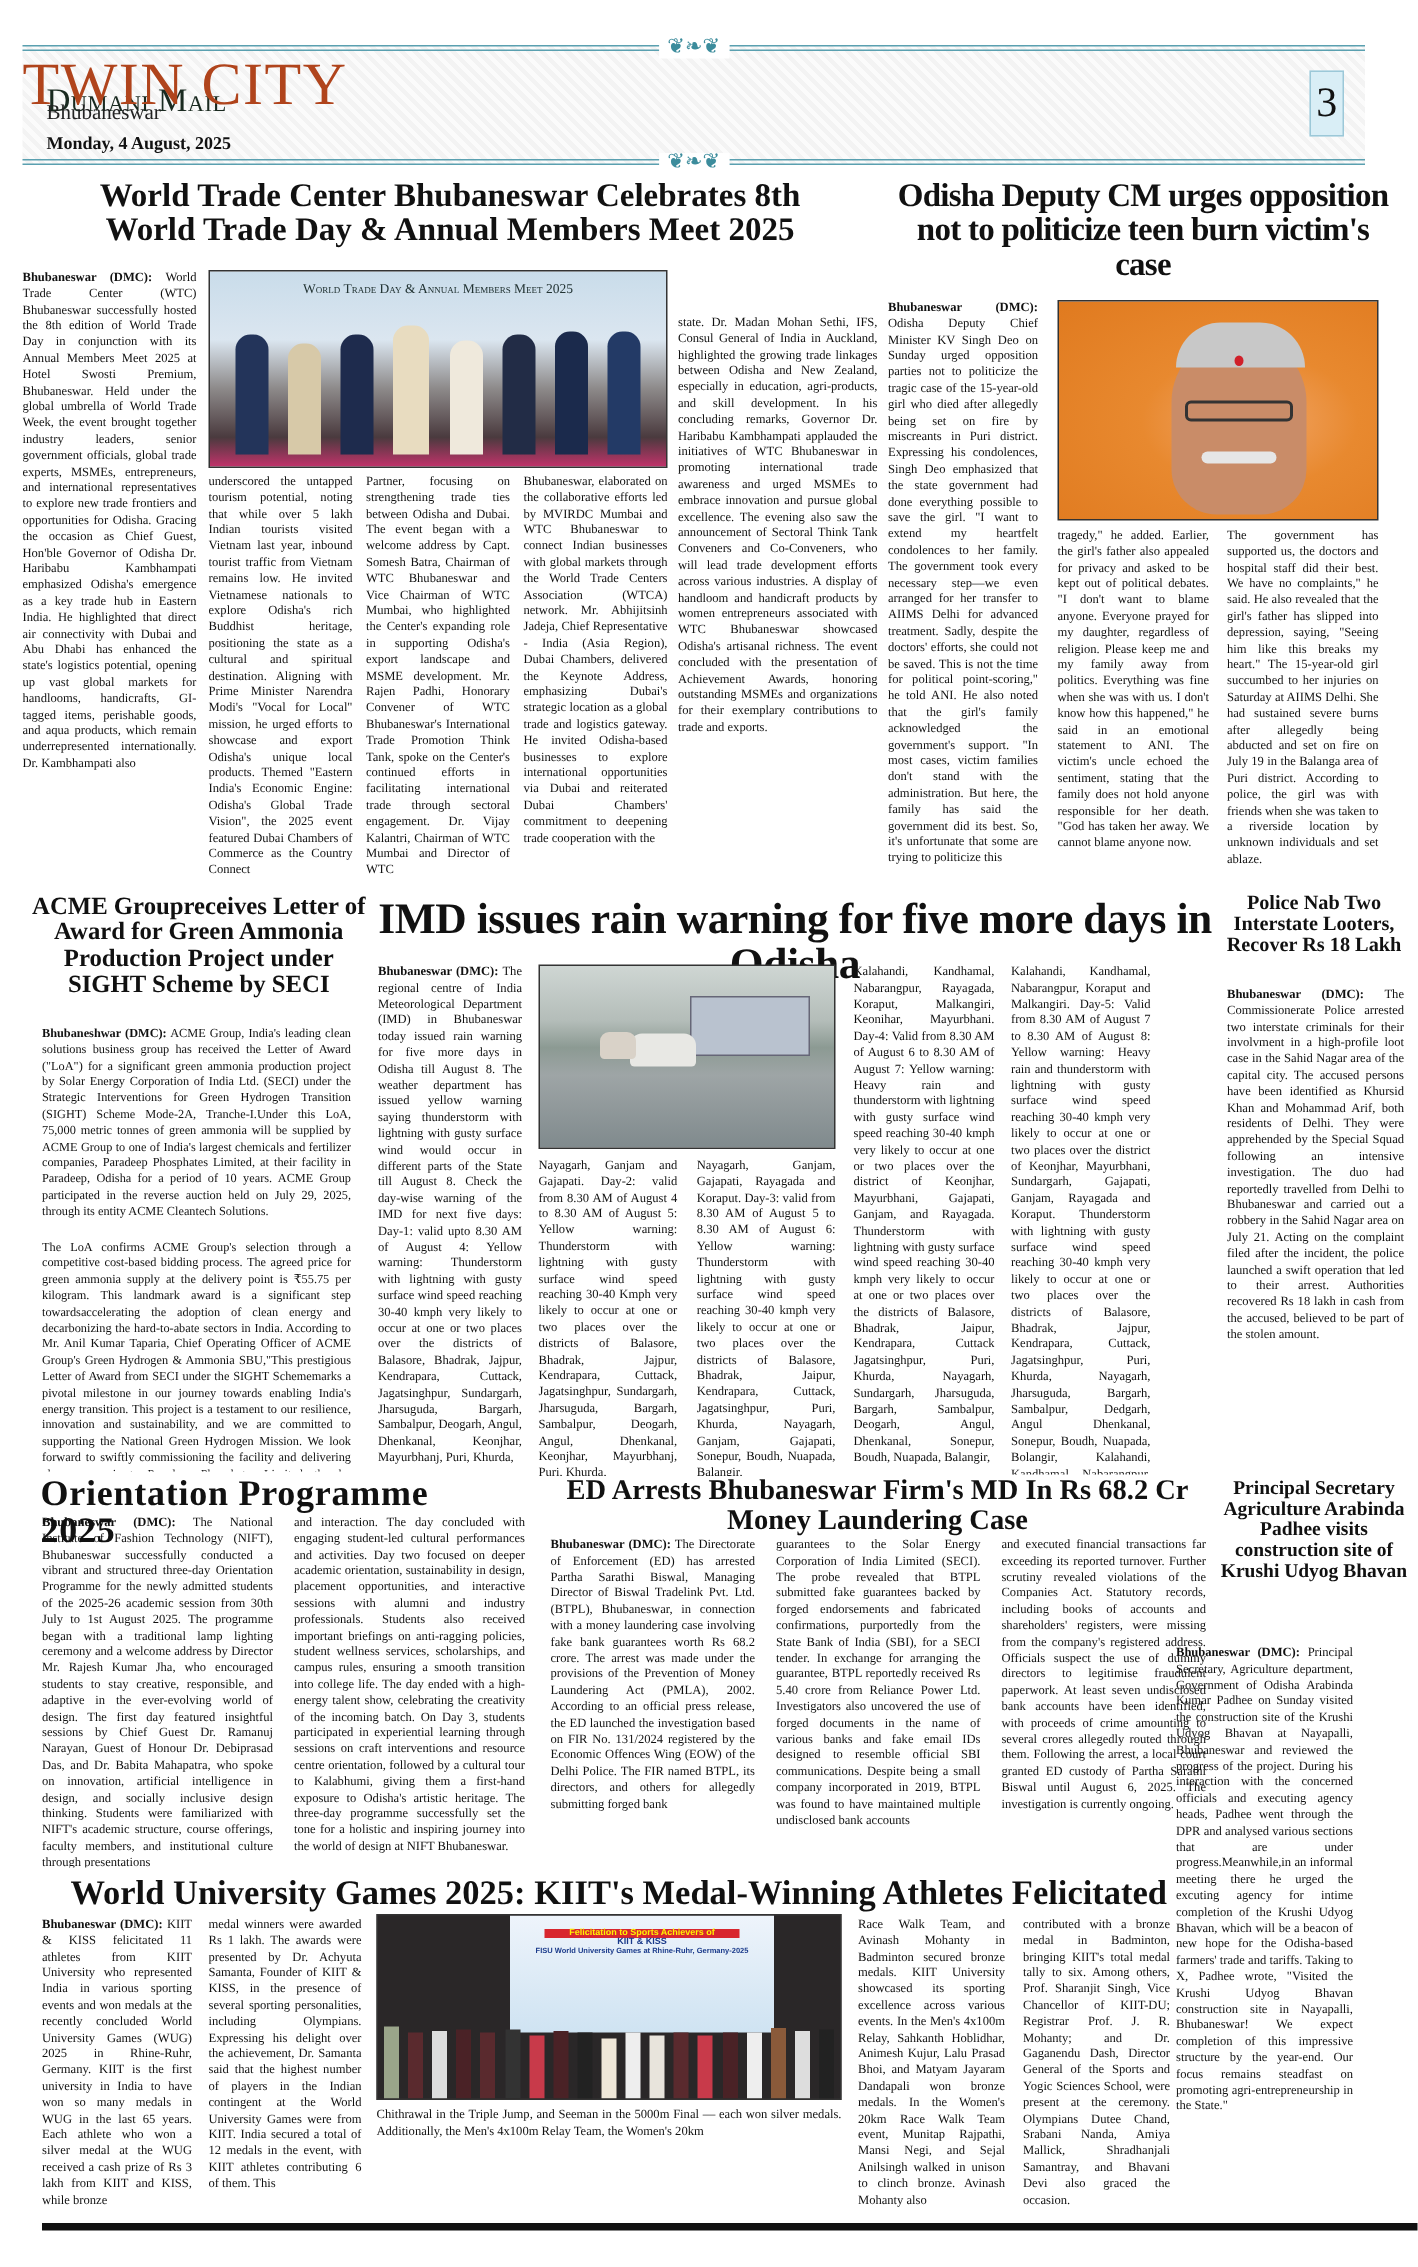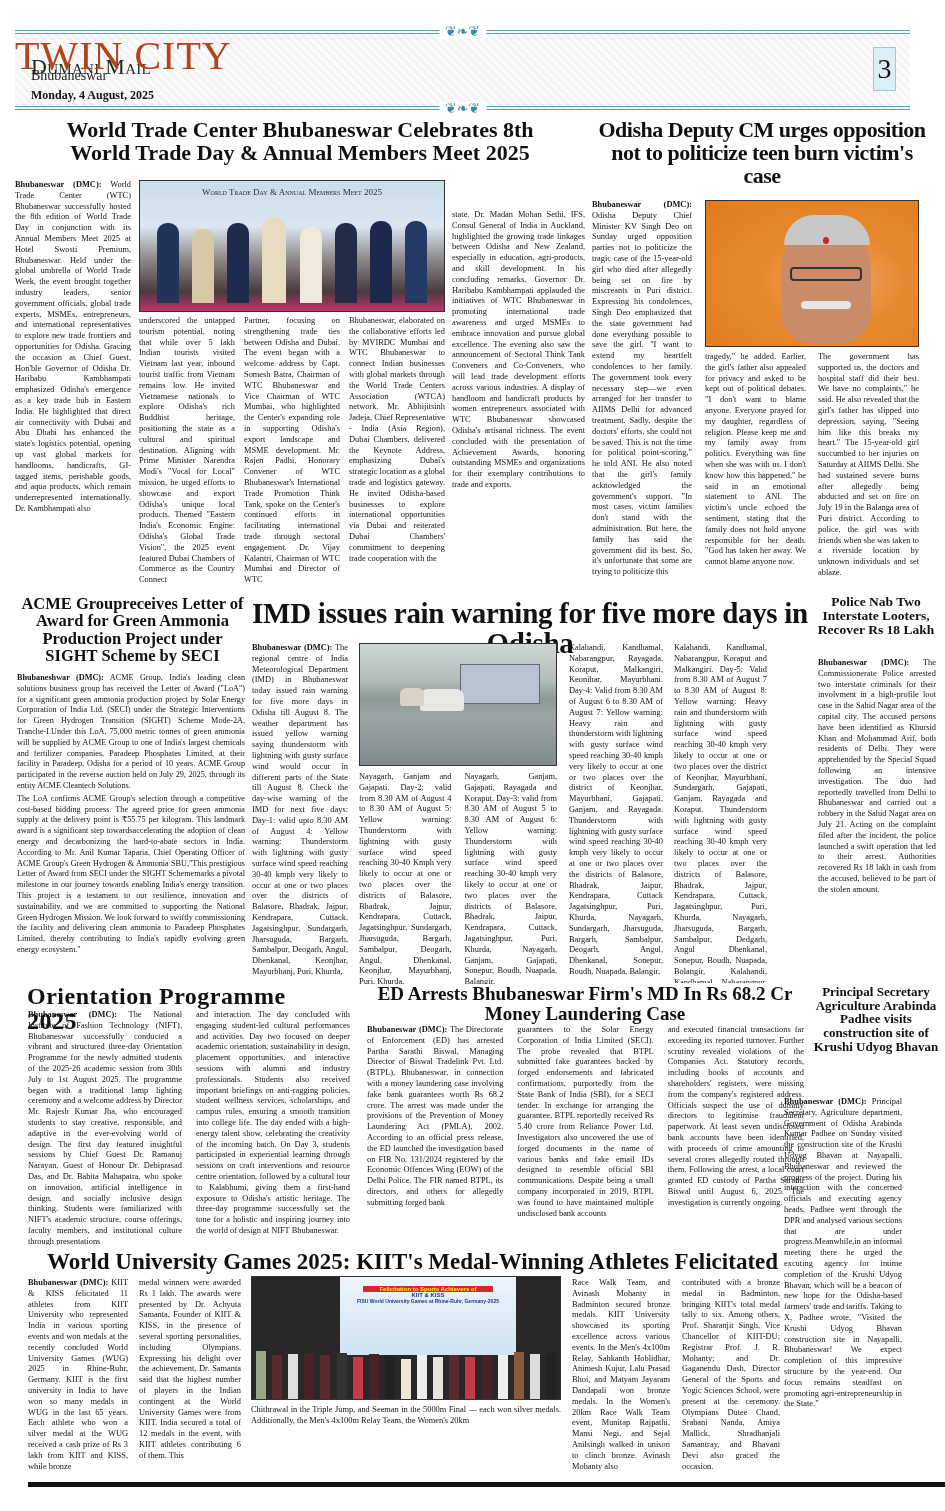--- a/index.html
+++ b/index.html
@@ -10,21 +10,21 @@
 .rule.top{top:0}.rule.bot{bottom:0}
 .orn{position:absolute;left:50%;transform:translateX(-50%);background:#fff;color:#3c8c9c;font-size:14px;padding:0 6px;line-height:14px}
 .orn.top{top:-5px}.orn.bot{bottom:-6px}
 .brand{position:absolute;left:16px;top:24px;font-size:22px;font-variant:small-caps;color:#1a2a20;letter-spacing:.3px}
 .city{position:absolute;left:16px;top:38px;font-size:14px;color:#222}
 .date{position:absolute;left:16px;top:58px;font-size:12px;font-weight:bold}
 .section{position:absolute;left:0;width:100%;top:2px;font-size:40px;color:#b0441c;letter-spacing:1px}
 .pagebox{position:absolute;right:14px;top:17px;width:23px;height:44px;background:#d9eef6;border:1px solid #9cc8d8;font-size:28px;text-align:center;line-height:42px}
 h2{font-family:"Liberation Serif",serif;font-weight:bold;color:#111;text-align:center;line-height:1.05}
 .txt{font-size:8.4px;line-height:10.8px;text-align:justify;hyphens:auto}
-.txt p{margin:2px}
+.txt p{margin:13px}
 .dm{font-weight:bold}
 .cols{display:flex;gap:9px}
 .cols>div{flex:1}
 .photo{position:absolute;overflow:hidden;border:1px solid #333}
 .hr{position:absolute;height:5px;background:#111}
 </style>
 </head>
 <body>
 
 <div class="abs masthead">

